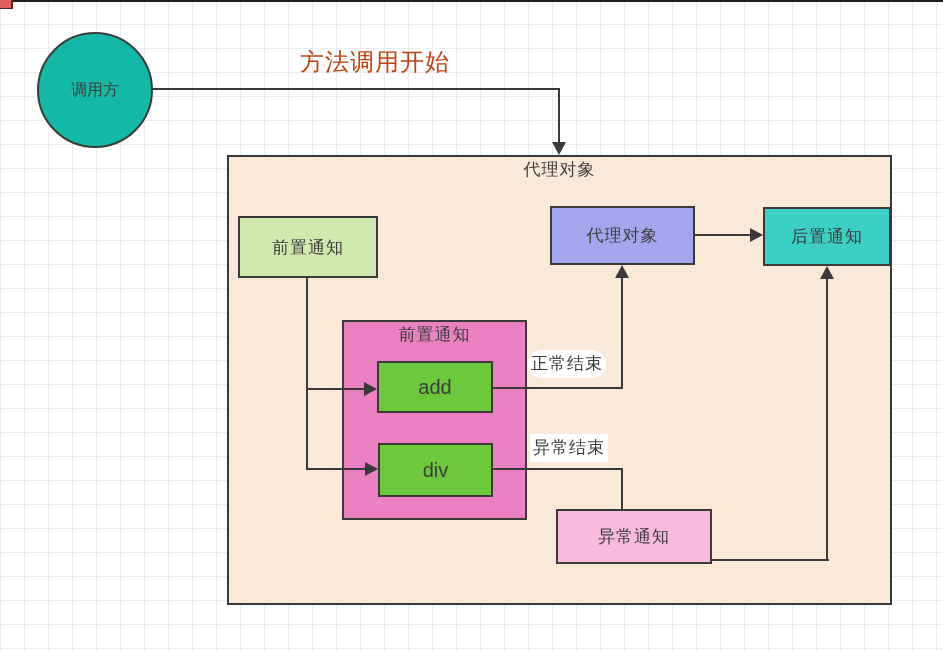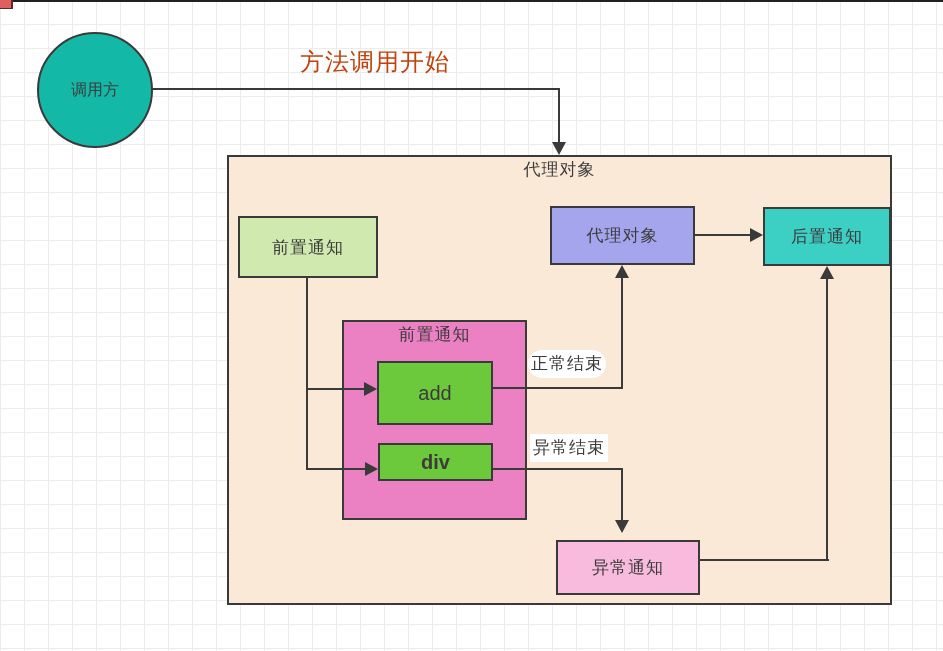--- a/index.html
+++ b/index.html
@@ -26,23 +26,23 @@
   .proxy-title{left:227px;top:158px;width:665px;text-align:center;font-size:17px;letter-spacing:1px;}
   .target{left:342px;top:320px;width:185px;height:200px;border:2px solid #3a3a3a;}
   .target-title{left:342px;top:323px;width:185px;text-align:center;font-size:17px;letter-spacing:1px;}
   .node{
     border:2px solid #3a3a3a;display:flex;align-items:center;justify-content:center;
     font-size:17px;letter-spacing:1px;
   }
   .node-before{left:238px;top:216px;width:140px;height:62px;}
   .node-return{left:550px;top:206px;width:145px;height:59px;}
   .node-after{left:763px;top:207px;width:128px;height:59px;}
-  .node-add{left:377px;top:361px;width:116px;height:64px;font-size:20px;letter-spacing:0;}
-  .node-div{left:378px;top:443px;width:115px;height:38px;font-size:20px;letter-spacing:0;font-weight:bold;}
-  .node-exception{left:556px;top:540px;width:144px;height:55px;font-family:Liberation Mono, monospace;}
+  .node-add{left:377px;top:361px;width:116px;height:52px;font-size:20px;letter-spacing:0;}
+  .node-div{left:378px;top:443px;width:115px;height:54px;font-size:20px;letter-spacing:0;}
+  .node-exception{left:556px;top:509px;width:156px;height:55px;font-family:Liberation Mono, monospace;}
   .h-line{height:2px;background:#3a3a3a;}
   .v-line{width:2px;background:#3a3a3a;}
   .arrow{width:0;height:0;}
   .arrow-down{border-left:7px solid transparent;border-right:7px solid transparent;border-top:13px solid #3a3a3a;}
   .arrow-up{border-left:7px solid transparent;border-right:7px solid transparent;border-bottom:13px solid #3a3a3a;}
   .arrow-right{border-top:7px solid transparent;border-bottom:7px solid transparent;border-left:13px solid #3a3a3a;}
   .edge-label{background:#ffffff;font-size:17px;letter-spacing:1px;padding:2px 3px;line-height:24px;}
   .lbl-normal{left:528px;top:350px;border-radius:14px;}
   .lbl-exception{left:530px;top:434px;font-family:Liberation Serif, serif;}
 </style>

